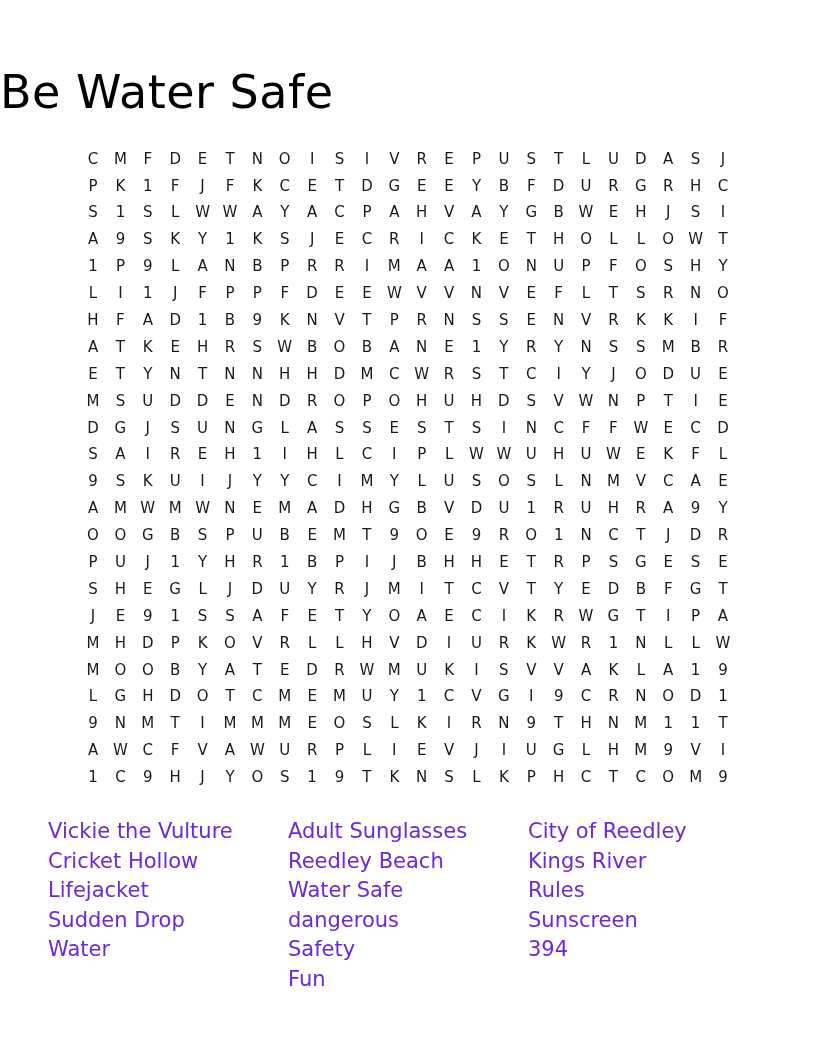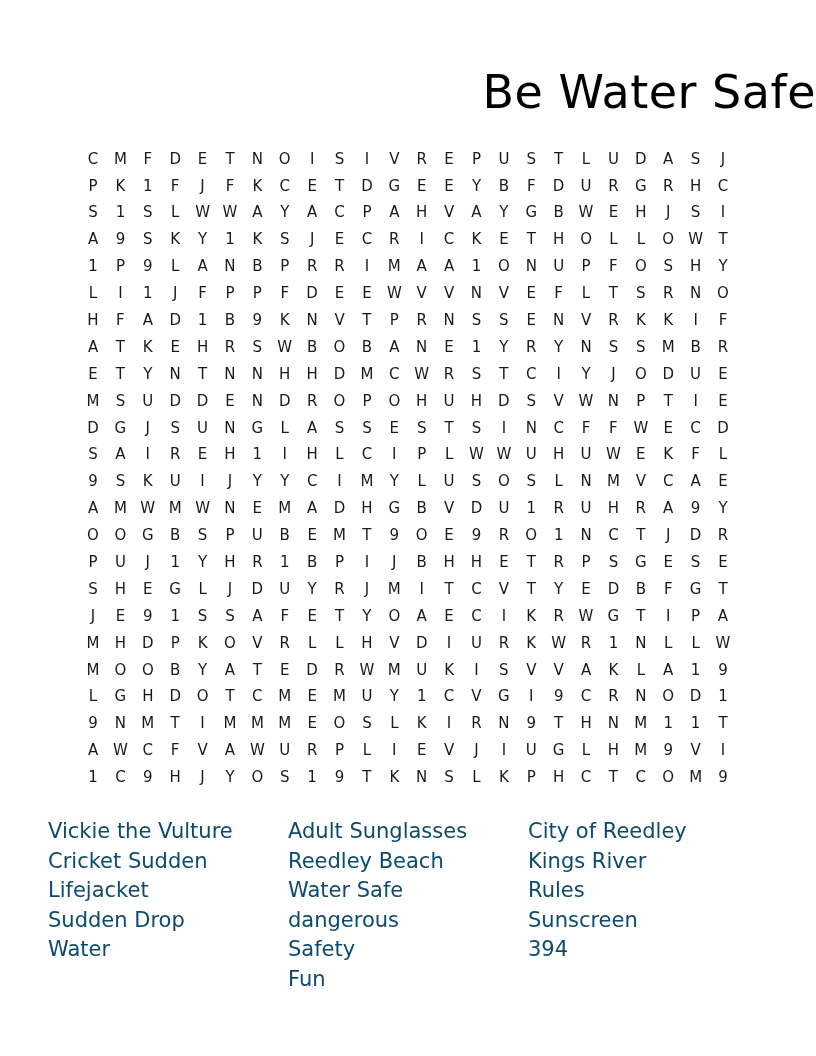--- a/index.html
+++ b/index.html
@@ -17,21 +17,21 @@
 
   .page {
     position: relative;
     width: 816px;
     height: 1056px;
     box-sizing: border-box;
   }
 
   
   .title {
-    text-align: right;
+    text-align: left;
     font-size: 46px;
     font-weight: 400;
     letter-spacing: 0.5px;
     line-height: 1;
     padding-top: 38px;
     color: #000000;
     font-family: "DejaVu Sans", sans-serif;
   }
 
   
@@ -67,21 +67,21 @@
     grid-template-columns: 240px 240px 240px;
   }
   .word-col {
     display: flex;
     flex-direction: column;
   }
   .word {
     font-size: 21px;
     line-height: 29.5px;
     font-weight: 400;
-    color: #0c4a6e;
+    color: #6d28d9;
     white-space: nowrap;
     font-family: "DejaVu Sans", sans-serif;
   }
 </style>
 </head>
 <body>
 
 <div class="page">
 
   <h1 class="title">Be Water Safe</h1>
@@ -663,21 +663,21 @@
         <div class="cell">C</div>
         <div class="cell">O</div>
         <div class="cell">M</div>
         <div class="cell">9</div>
       </div>
   </div>
 
   <div class="wordlist" id="wordlist">
       <div class="word-col">
         <div class="word">Vickie the Vulture</div>
-        <div class="word">Cricket Sudden</div>
+        <div class="word">Cricket Hollow</div>
         <div class="word">Lifejacket</div>
         <div class="word">Sudden Drop</div>
         <div class="word">Water</div>
       </div>
       <div class="word-col">
         <div class="word">Adult Sunglasses</div>
         <div class="word">Reedley Beach</div>
         <div class="word">Water Safe</div>
         <div class="word">dangerous</div>
         <div class="word">Safety</div>

